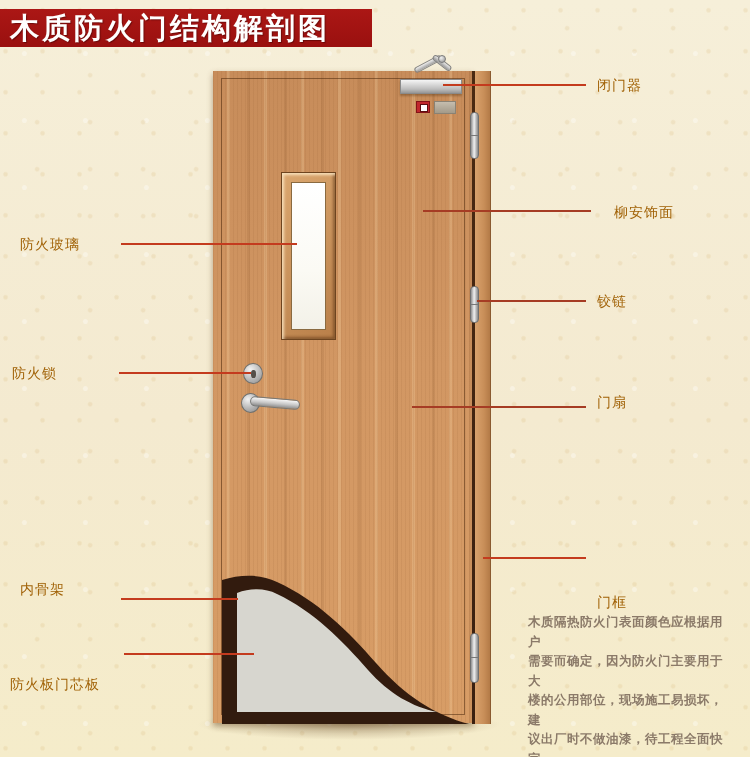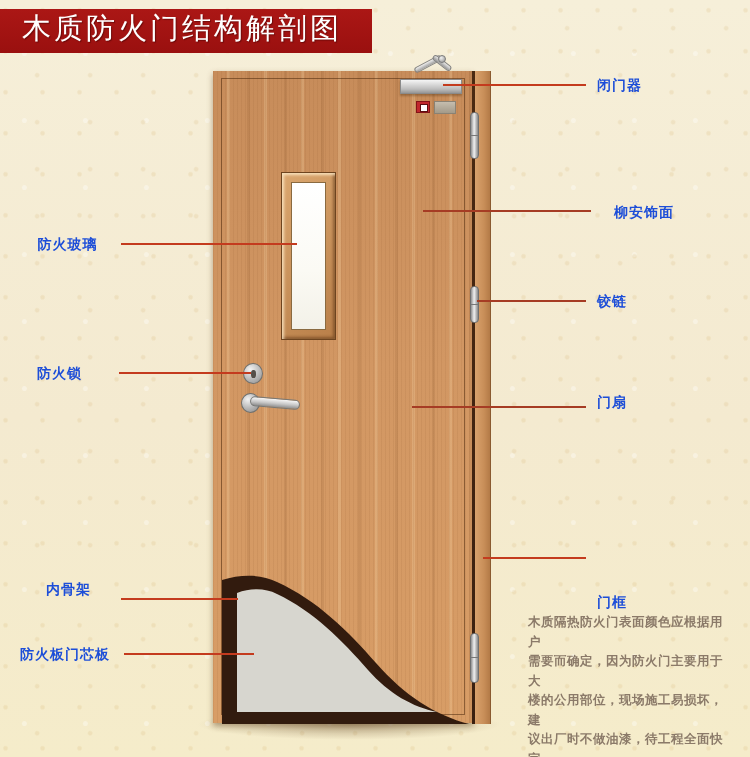--- a/index.html
+++ b/index.html
@@ -12,24 +12,24 @@
       radial-gradient(circle at 70% 60%, rgba(205,165,95,.16) 0 1.5px, transparent 3px),
       radial-gradient(circle at 40% 80%, rgba(255,255,255,.35) 0 2px, transparent 3px),
       linear-gradient(180deg,#f6efd9 0%,#f4ead0 55%,#f5ecca 100%);
     background-size:37px 41px,53px 47px,61px 67px,100% 100%;
     overflow:hidden;
   }
   .stage{position:absolute;top:0;left:0;width:750px;height:757px;}
 
   
   .banner{
-    position:absolute;left:0;top:9px;width:372px;height:44px;
+    position:absolute;left:0;top:9px;width:372px;height:38px;
     background:linear-gradient(180deg,#ab1715,#9a100f);
-    color:#ffffff;font-weight:normal;font-size:29px;line-height:38px;
-    padding-left:22px;letter-spacing:3px;box-sizing:border-box;
+    color:#ffffff;font-weight:bold;font-size:29px;line-height:38px;
+    padding-left:10px;letter-spacing:3px;box-sizing:border-box;
     text-shadow:1px 1px 1px rgba(60,0,0,.5);
   }
 
   
   .door-leaf{
     position:absolute;left:213px;top:71px;width:260px;height:652px;
     background-color:#cf9361;
     background-image:
       repeating-linear-gradient(90deg, rgba(133,79,36,.10) 0 1px, transparent 1px 4px),
       repeating-linear-gradient(90deg, transparent 0 14px, rgba(255,226,180,.22) 14px 17px, transparent 17px 34px, rgba(120,70,30,.13) 34px 37px),
@@ -150,28 +150,28 @@
   .line.l-skeleton{left:121px;top:598px;width:117px;}
   .line.l-core{left:124px;top:653px;width:130px;}
   .line.l-closer{left:443px;top:84px;width:143px;}
   .line.l-veneer{left:423px;top:210px;width:168px;background:#a63c24;}
   .line.l-hinge{left:477px;top:300px;width:109px;background:#a63c24;}
   .line.l-leaf{left:412px;top:406px;width:174px;background:#a63c24;}
   .line.l-frame{left:483px;top:557px;width:103px;}
 
   
   .lbl{
-    position:absolute;font-size:14px;font-weight:bold;color:#1d4ed8;
+    position:absolute;font-size:14px;font-weight:normal;color:#a16207;
     letter-spacing:1px;white-space:nowrap;
   }
-  .lbl.left{text-align:center;}
+  .lbl.left{text-align:left;}
   .lbl.lb-glass{left:20px;top:236px;width:95px;}
   .lbl.lb-lock{left:12px;top:365px;width:95px;}
   .lbl.lb-skeleton{left:20px;top:581px;width:97px;}
-  .lbl.lb-core{left:10px;top:646px;width:110px;}
+  .lbl.lb-core{left:10px;top:676px;width:110px;}
   .lbl.lb-closer{left:597px;top:77px;}
   .lbl.lb-veneer{left:600px;top:204px;margin-left:14px;}
   .lbl.lb-hinge{left:597px;top:293px;}
   .lbl.lb-leaf{left:597px;top:394px;}
   .lbl.lb-frame{left:597px;top:550px;margin-top:44px;}
 
   
   .note{
     position:absolute;left:528px;top:613px;width:200px;
     font-size:12.5px;line-height:19.5px;color:#8b7a69;

